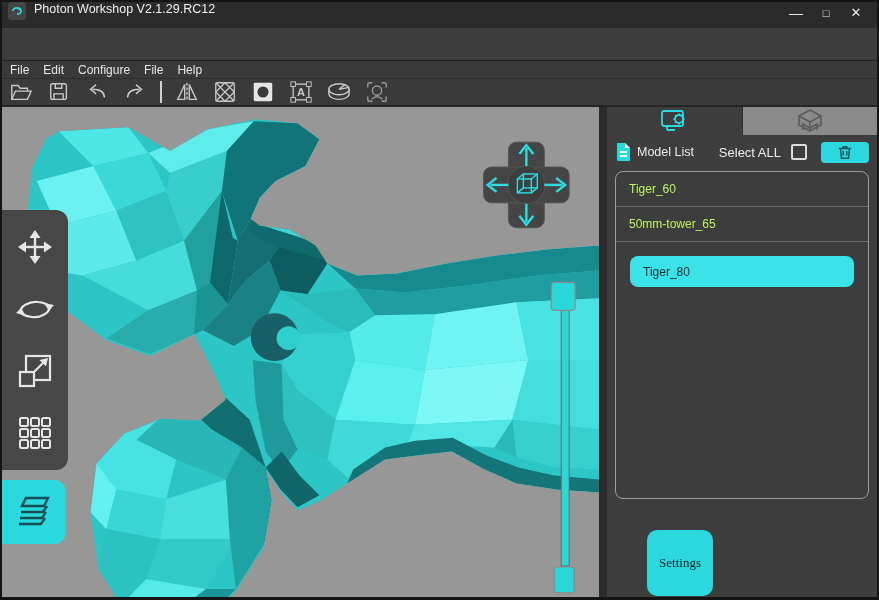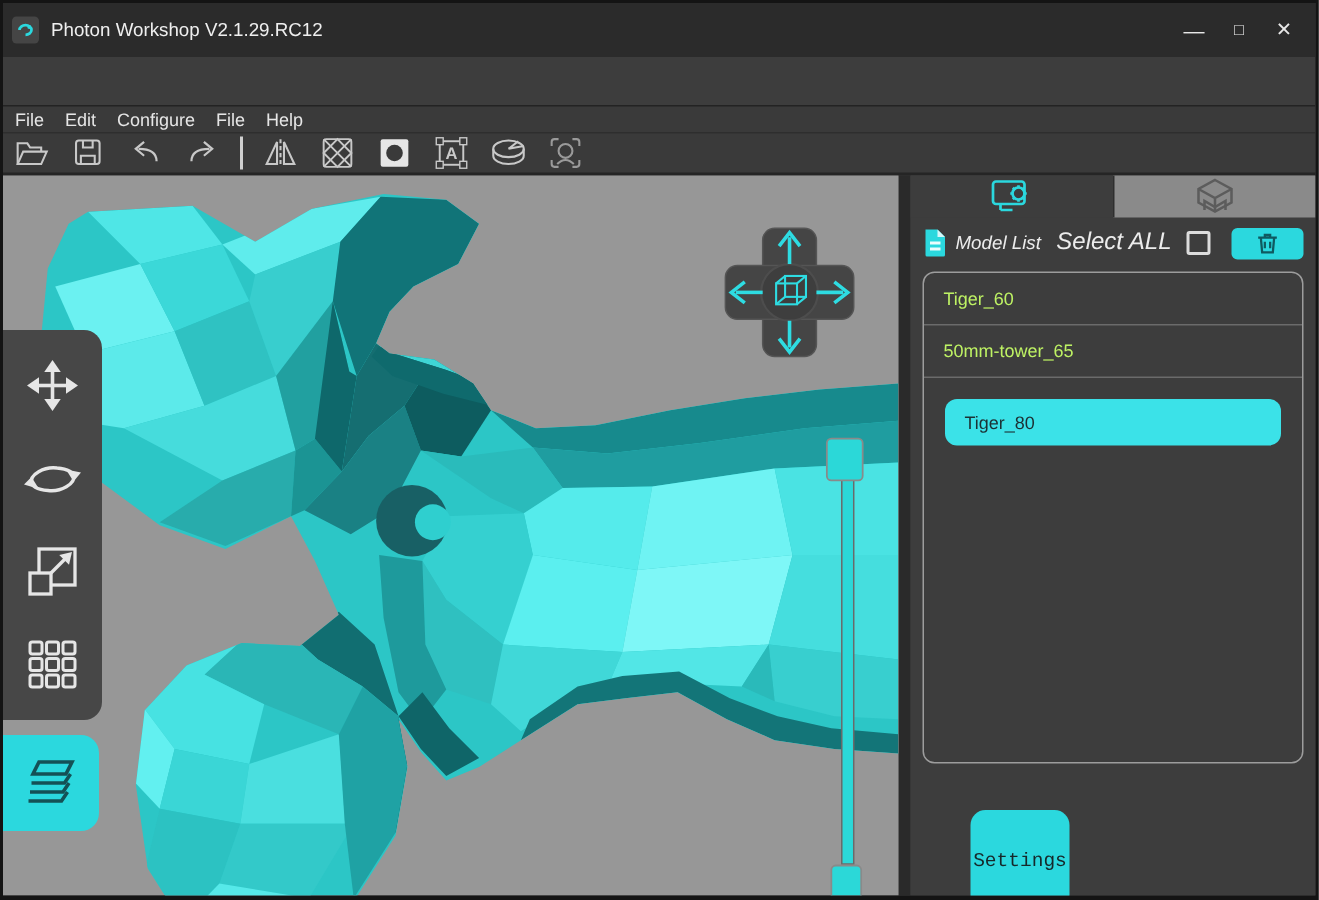--- a/index.html
+++ b/index.html
@@ -5,21 +5,21 @@
   :root{
     --accent:#2BD8DE; --selected-row:#3BE2E8; --viewport-bg:#979797;
     --panel-bg:#3D3D3D; --inactive-tab-bg:#8A8A8A; --titlebar-bg:#2B2B2B; --menubar-bg:#3A3A3A;
   }
   *{box-sizing:border-box;margin:0;padding:0;}
   body{font-family:"Liberation Sans",sans-serif;background:#222;}
   .window{position:relative;width:879px;height:600px;background:var(--panel-bg);
     border:2px solid #141414;border-bottom-width:3px;overflow:hidden;
     display:flex;flex-direction:column;}
   
-  .titlebar{height:36px;background:var(--titlebar-bg);display:flex;align-items:center;flex:0 0 auto;}
+  .titlebar{height:26px;background:var(--titlebar-bg);display:flex;align-items:flex-start;flex:0 0 auto;}
   .appicon{width:18px;height:18px;margin:0 8px 0 6px;border-radius:3px;background:#454545;display:flex;align-items:center;justify-content:center;}
   .title{color:#efefef;font-size:12.5px;flex:1;}
   .wincontrols{display:flex;align-items:center;gap:8px;margin-right:10px;}
   .winbtn{color:#e8e8e8;font-size:13px;width:22px;text-align:center;cursor:default;line-height:22px;}
   .winbtn.min{font-size:14px;}
   .winbtn.max{font-size:11px;}
   
   .menubar{height:18px;background:var(--menubar-bg);display:flex;align-items:center;padding-left:8px;gap:14px;border-top:1px solid #232323;flex:0 0 auto;margin-top:32px;}
   .menuitem{color:#e6e6e6;font-size:12px;}
   
@@ -37,32 +37,32 @@
     border-radius:0 12px 12px 0;display:flex;flex-direction:column;align-items:center;justify-content:space-around;padding:6px 0;}
   .toolbtn2{width:54px;height:54px;display:flex;align-items:center;justify-content:center;}
   .layersbtn{position:absolute;left:0;top:373px;width:64px;height:64px;background:var(--accent);
     border-radius:0 12px 12px 0;display:flex;align-items:center;justify-content:center;}
   
   .panel{flex:1;background:var(--panel-bg);position:relative;display:flex;flex-direction:column;}
   .tabs{display:flex;height:28px;flex:0 0 auto;}
   .tab{flex:1;display:flex;align-items:center;justify-content:center;}
   .tab.active{background:var(--panel-bg);}
   .tab.inactive{background:var(--inactive-tab-bg);border-left:1px solid #2e2e2e;}
-  .listheader{height:30px;display:flex;align-items:center;padding:0 8px;gap:6px;flex:0 0 auto;margin-top:2px;font-style:italic;}
+  .listheader{height:30px;display:flex;align-items:center;padding:0 8px;gap:6px;flex:0 0 auto;margin-top:2px;}
   .listheader .htitle{color:#ececec;font-size:12.5px;flex:1;}
-  .selectall{color:#ececec;font-size:16px;}
+  .selectall{color:#ececec;font-size:13px;}
   .checkbox{width:16px;height:16px;border:2px solid #dcdcdc;border-radius:2px;background:transparent;margin-left:4px;}
   .trashbtn{width:48px;height:21px;background:var(--accent);border:none;border-radius:4px;
     display:flex;align-items:center;justify-content:center;margin-left:8px;cursor:default;}
   .modellist{margin:4px 8px 0;height:328px;border:1px solid #9d9d9d;border-radius:8px;overflow:hidden;flex:0 0 auto;}
   .listrow{height:35px;display:flex;align-items:center;padding-left:13px;color:#bef264;font-size:12px;border-bottom:1px solid #6b6b6b;}
   .listrow.selected{background:var(--selected-row);color:#1c3134;border-radius:8px;border-bottom:none;margin:14px;height:31px;}
   .pfooter{position:absolute;left:0;top:423px;width:100%;height:67px;}
   .settingsbtn{position:absolute;left:40px;top:0;width:66px;height:66px;background:var(--accent);
-    border:none;border-radius:10px;font-size:13px;color:#16282a;font-family:Liberation Mono, monospace;cursor:default;}
+    border:none;border-radius:10px;font-size:13px;color:#16282a;font-family:Liberation Serif, serif;cursor:default;}
   .slicebtn{position:absolute;left:113px;top:0;width:115px;height:67px;background:var(--accent);
     border:none;border-radius:10px;font-size:24px;color:#16282a;font-family:"Liberation Sans",sans-serif;cursor:default;}
 </style>
 </head>
 <body>
 
 <div class="window">
 
   <div class="titlebar">
     <div class="appicon">

